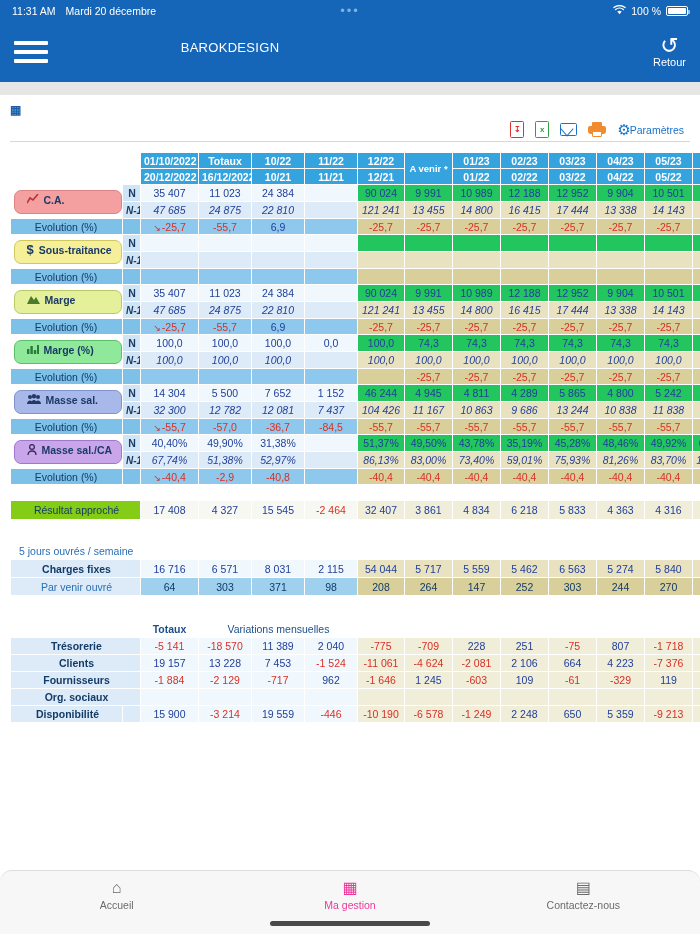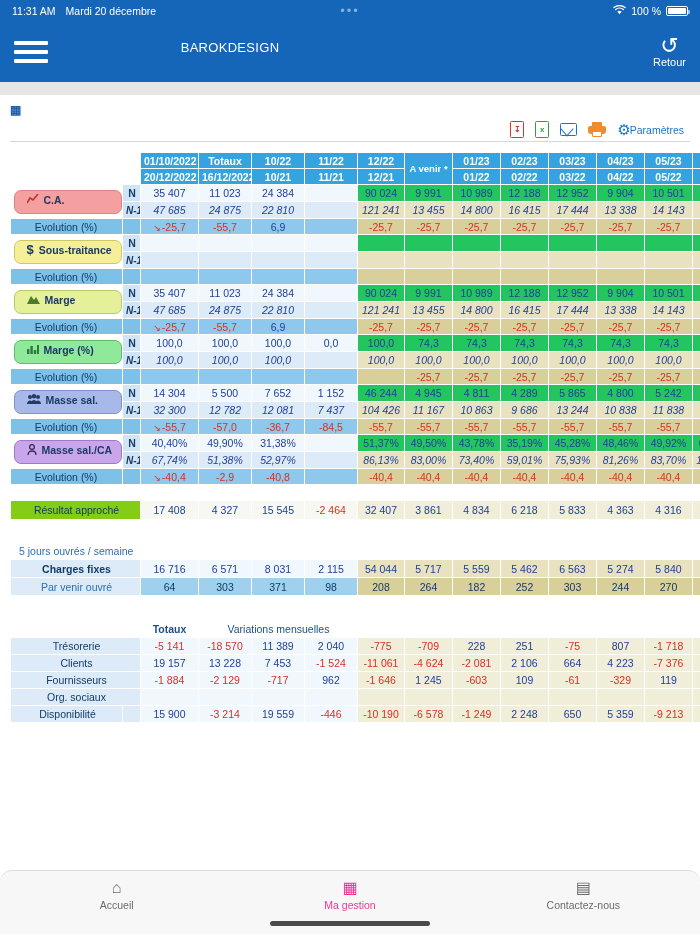--- a/index.html
+++ b/index.html
@@ -174,21 +174,21 @@
   td.cf-v.fut { background:#e9e2c0; }
   td.pj-lbl { background:#ddeaf7; color:#2a6fb5; text-align:left; padding-left:5px !important; font-size:10.5px;}
   td.pj-v { background:#9fd0ee; color:#123c68; font-size:10.5px;}
   td.pj-v.fut { background:#d9cf9b; }
 
   
   .treso-head td { height: 18px; background: #fff; border-color:#fff; color:#1b4f8a; font-weight:bold; font-size:11px;}
   td.th-tot { text-align:center; }
   td.th-var { text-align:left; font-weight:normal; color:#1b4f8a; padding-left:4px !important;}
   tr.tz td { height: 17px; }
-  td.tz-lbl { background:#ddeaf7; color:#123c68; font-weight:normal; text-align:left; padding-left:5px !important; font-size:11px;}
+  td.tz-lbl { background:#ddeaf7; color:#123c68; font-weight:bold; text-align:left; padding-left:5px !important; font-size:11px;}
   td.tz-v { background:#f0f7fd; color:#21409a; font-size:10.5px; }
   td.tz-v.neg { color:#d93025; }
   td.tz-v.fut { background:#f0edd8; }
   td.tz-nn { background:#ddeaf7; }
 
   
   .tabbar {
     position: absolute; left: 0; bottom: 0; width: 700px; height: 64px;
     background: #f7f7f7; border-top: 1px solid #dcdcdc;
     border-radius: 12px 12px 0 0;
@@ -686,21 +686,21 @@
           <td class="cf-v fut">6 648</td>
         </tr>
         <tr class="cf">
           <td class="pj-lbl" colspan="2">Par venir ouvré</td>
           <td class="pj-v ">64</td>
           <td class="pj-v ">303</td>
           <td class="pj-v ">371</td>
           <td class="pj-v ">98</td>
           <td class="pj-v fut">208</td>
           <td class="pj-v fut">264</td>
-          <td class="pj-v fut">182</td>
+          <td class="pj-v fut">147</td>
           <td class="pj-v fut">252</td>
           <td class="pj-v fut">303</td>
           <td class="pj-v fut">244</td>
           <td class="pj-v fut">270</td>
           <td class="pj-v fut">307</td>
         </tr>
         <tr class="spacer-row">
           <td colspan="15" style="height: 24px;"></td>
         </tr>
         <tr class="treso-head">

